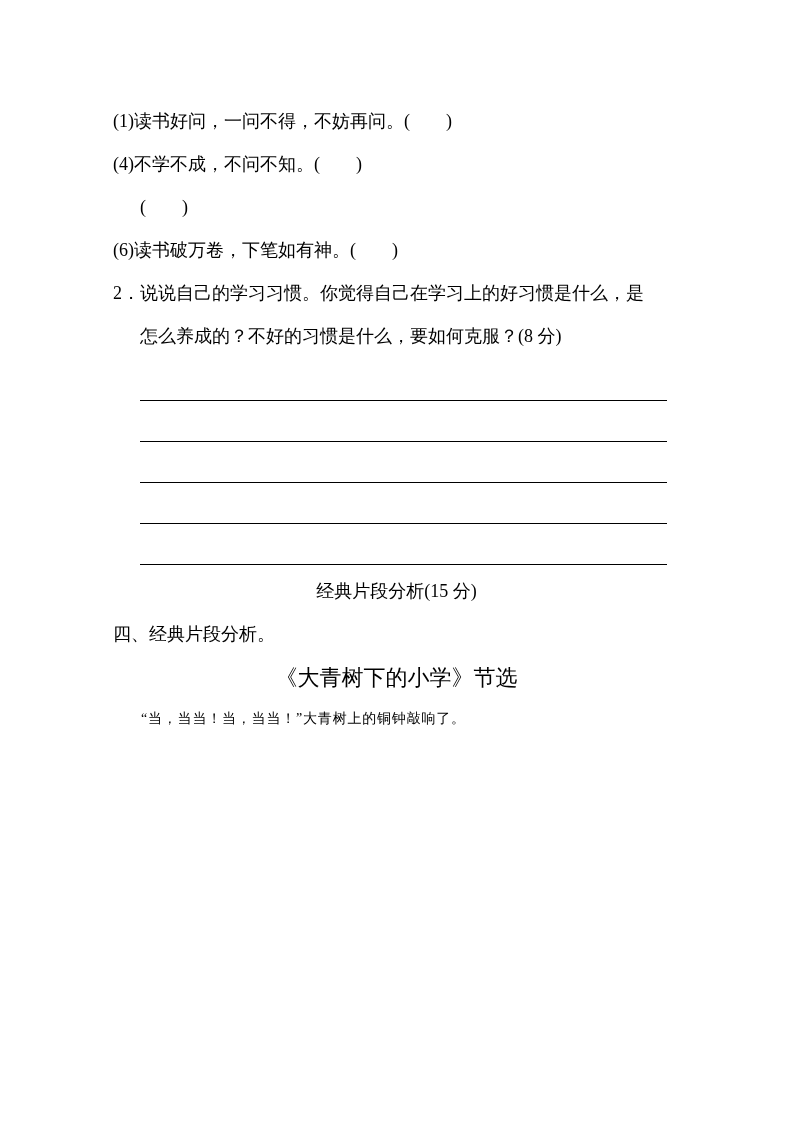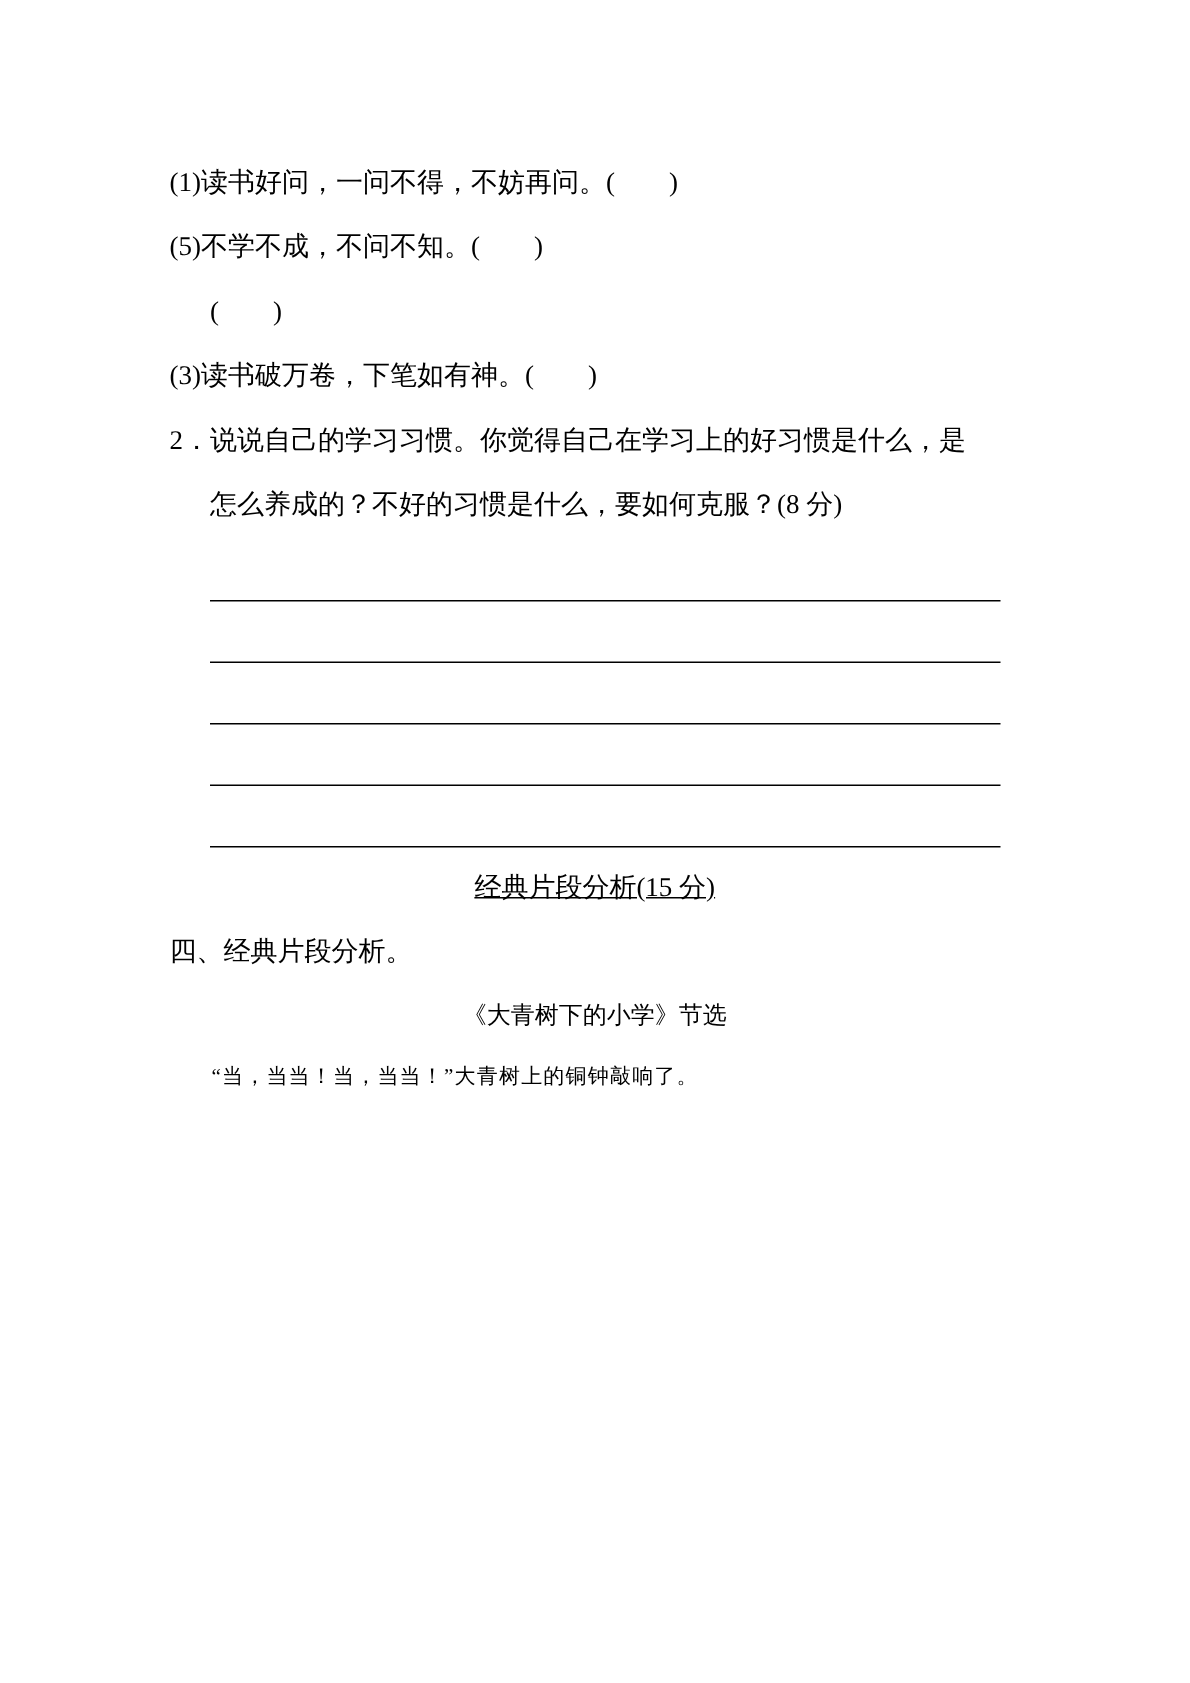--- a/index.html
+++ b/index.html
@@ -33,49 +33,48 @@
     height: 41px;
     width: 527px;
     margin-left: 27px;
     border-bottom: 1.2px solid #000000;
   }
   .center-line {
     font-size: 18px;
     line-height: 44px;
     text-align: center;
     margin-top: 4px;
-    text-decoration: underline;
   }
   .center-title {
-    font-size: 16px;
+    font-size: 22px;
     line-height: 43px;
     text-align: center;
   }
   .passage-para {
     font-size: 14px;
     line-height: 40px;
     letter-spacing: 0.8px;
     text-align: justify;
     text-justify: inter-character;
     text-indent: 2em;
   }
 </style>
 </head>
 <body>
 
 <div class="page">
 
   <div class="q-line">(1)读书好问，一问不得，不妨再问。(　　)</div>
 
-  <div class="q-line">(5)不学不成，不问不知。(　　)</div>
+  <div class="q-line">(4)不学不成，不问不知。(　　)</div>
 
 
   <div class="q-line indent-cont">(　　)</div>
 
-  <div class="q-line">(3)读书破万卷，下笔如有神。(　　)</div>
+  <div class="q-line">(6)读书破万卷，下笔如有神。(　　)</div>
 
   <div class="q-line">2．说说自己的学习习惯。你觉得自己在学习上的好习惯是什么，是</div>
 
   <div class="q-line indent-cont">怎么养成的？不好的习惯是什么，要如何克服？(8 分)</div>
 
   <div class="answer-lines">
       <div class="answer-line"></div>
       <div class="answer-line"></div>
       <div class="answer-line"></div>
       <div class="answer-line"></div>

